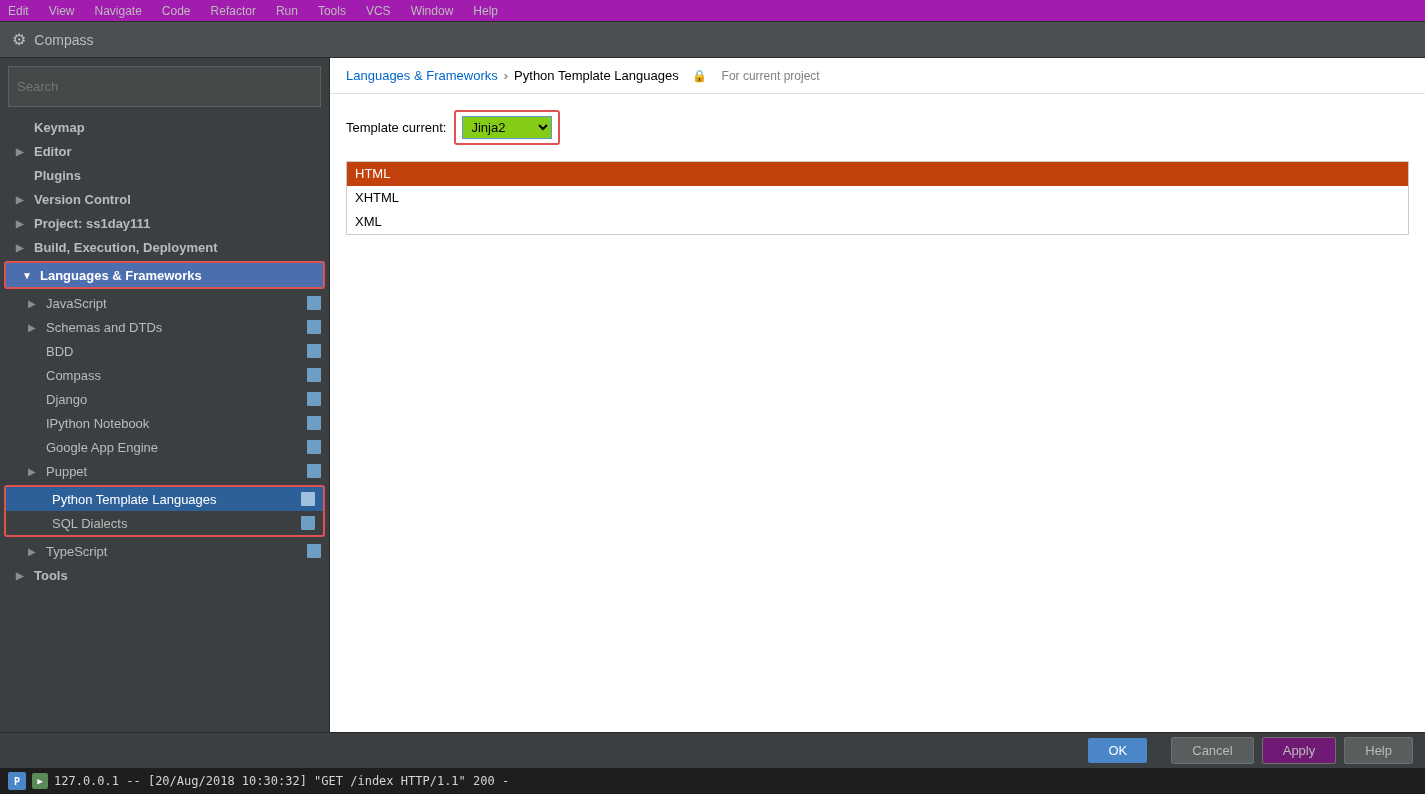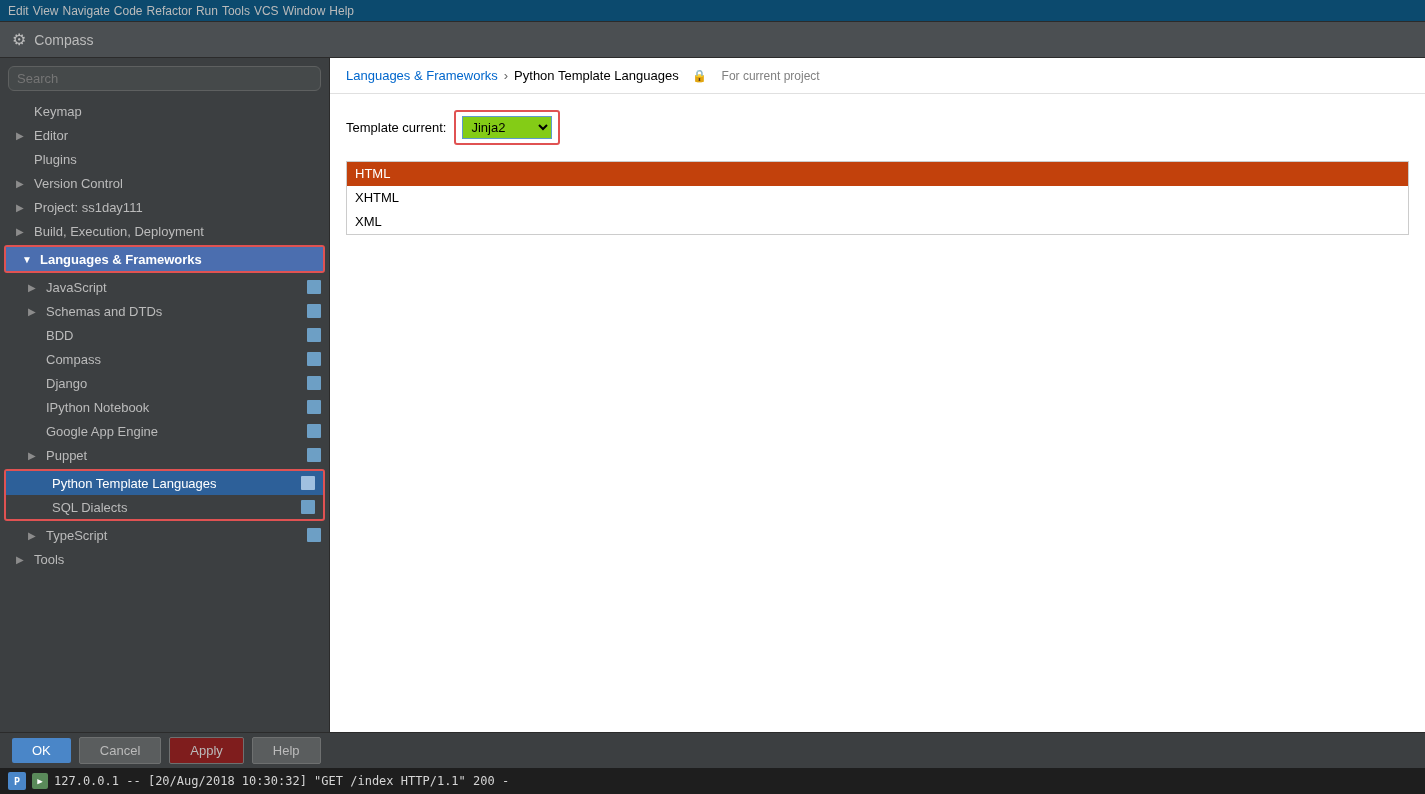--- a/index.html
+++ b/index.html
@@ -10,26 +10,26 @@
       color: #bbbbbb;
       width: 1425px;
       height: 794px;
       overflow: hidden;
       display: flex;
       flex-direction: column;
     }
 
     
     .menu-bar {
-      background: #0c4a6e;
+      background: #a21caf;
       height: 22px;
       display: flex;
       align-items: center;
       padding: 0 8px;
-      gap: 4px;
+      gap: 20px;
       font-size: 12px;
       color: #bbbbbb;
       border-bottom: 1px solid #2b2b2b;
     }
     .menu-bar span { cursor: pointer; }
 
     
     .settings-window {
       background: #3c3f41;
       flex: 1;
@@ -67,45 +67,45 @@
     .search-box {
       padding: 8px;
       background: #3c3f41;
     }
 
     .search-input {
       width: 100%;
       background: #45494a;
       border: 1px solid #5e6060;
       color: #bbbbbb;
-      padding: 4px 8px;
+      padding: 12px 8px;
       font-size: 13px;
       outline: none;
-      border-radius: 6px;
+      border-radius: 0;
     }
 
     .sidebar-list {
       flex: 1;
       overflow-y: auto;
     }
 
     .sidebar-item {
       display: flex;
       align-items: center;
       padding: 4px 8px 4px 16px;
       cursor: pointer;
       color: #bbbbbb;
       user-select: none;
       min-height: 24px;
     }
     .sidebar-item.selected {
       background: #2d6099;
       color: #ffffff;
     }
-    .sidebar-item.bold { font-weight: normal; align-items: center; }
+    .sidebar-item.bold { font-weight: bold; align-items: center; }
     .sidebar-item.expanded-parent {
       background: #4b6eaf;
       color: #ffffff;
       font-weight: bold;
     }
 
     .sidebar-item .arrow {
       width: 14px;
       margin-right: 4px;
       font-size: 10px;
@@ -213,42 +213,44 @@
       color: #ffffff;
     }
 
     
     .bottom-bar {
       background: #3c3f41;
       height: 36px;
       border-top: 1px solid #2b2b2b;
       display: flex;
       align-items: center;
+      justify-content: flex-end;
       padding: 0 12px;
       gap: 8px;
     }
 
     .btn {
       padding: 5px 20px;
       font-size: 13px;
       cursor: pointer;
       border: none;
       border-radius: 2px;
     }
     .btn-ok {
       background: #4a86c8;
       color: #ffffff;
     }
     .btn-cancel {
       background: #5a5d5e;
       color: #bbbbbb;
       border: 1px solid #6e7070;
+      margin-left: 16px;
     }
     .btn-apply {
-      background: #7f1d1d;
+      background: #701a75;
       color: #bbbbbb;
       border: 1px solid #6e7070;
     }
     .btn-help {
       background: #5a5d5e;
       color: #bbbbbb;
       border: 1px solid #6e7070;
     }
 
     

